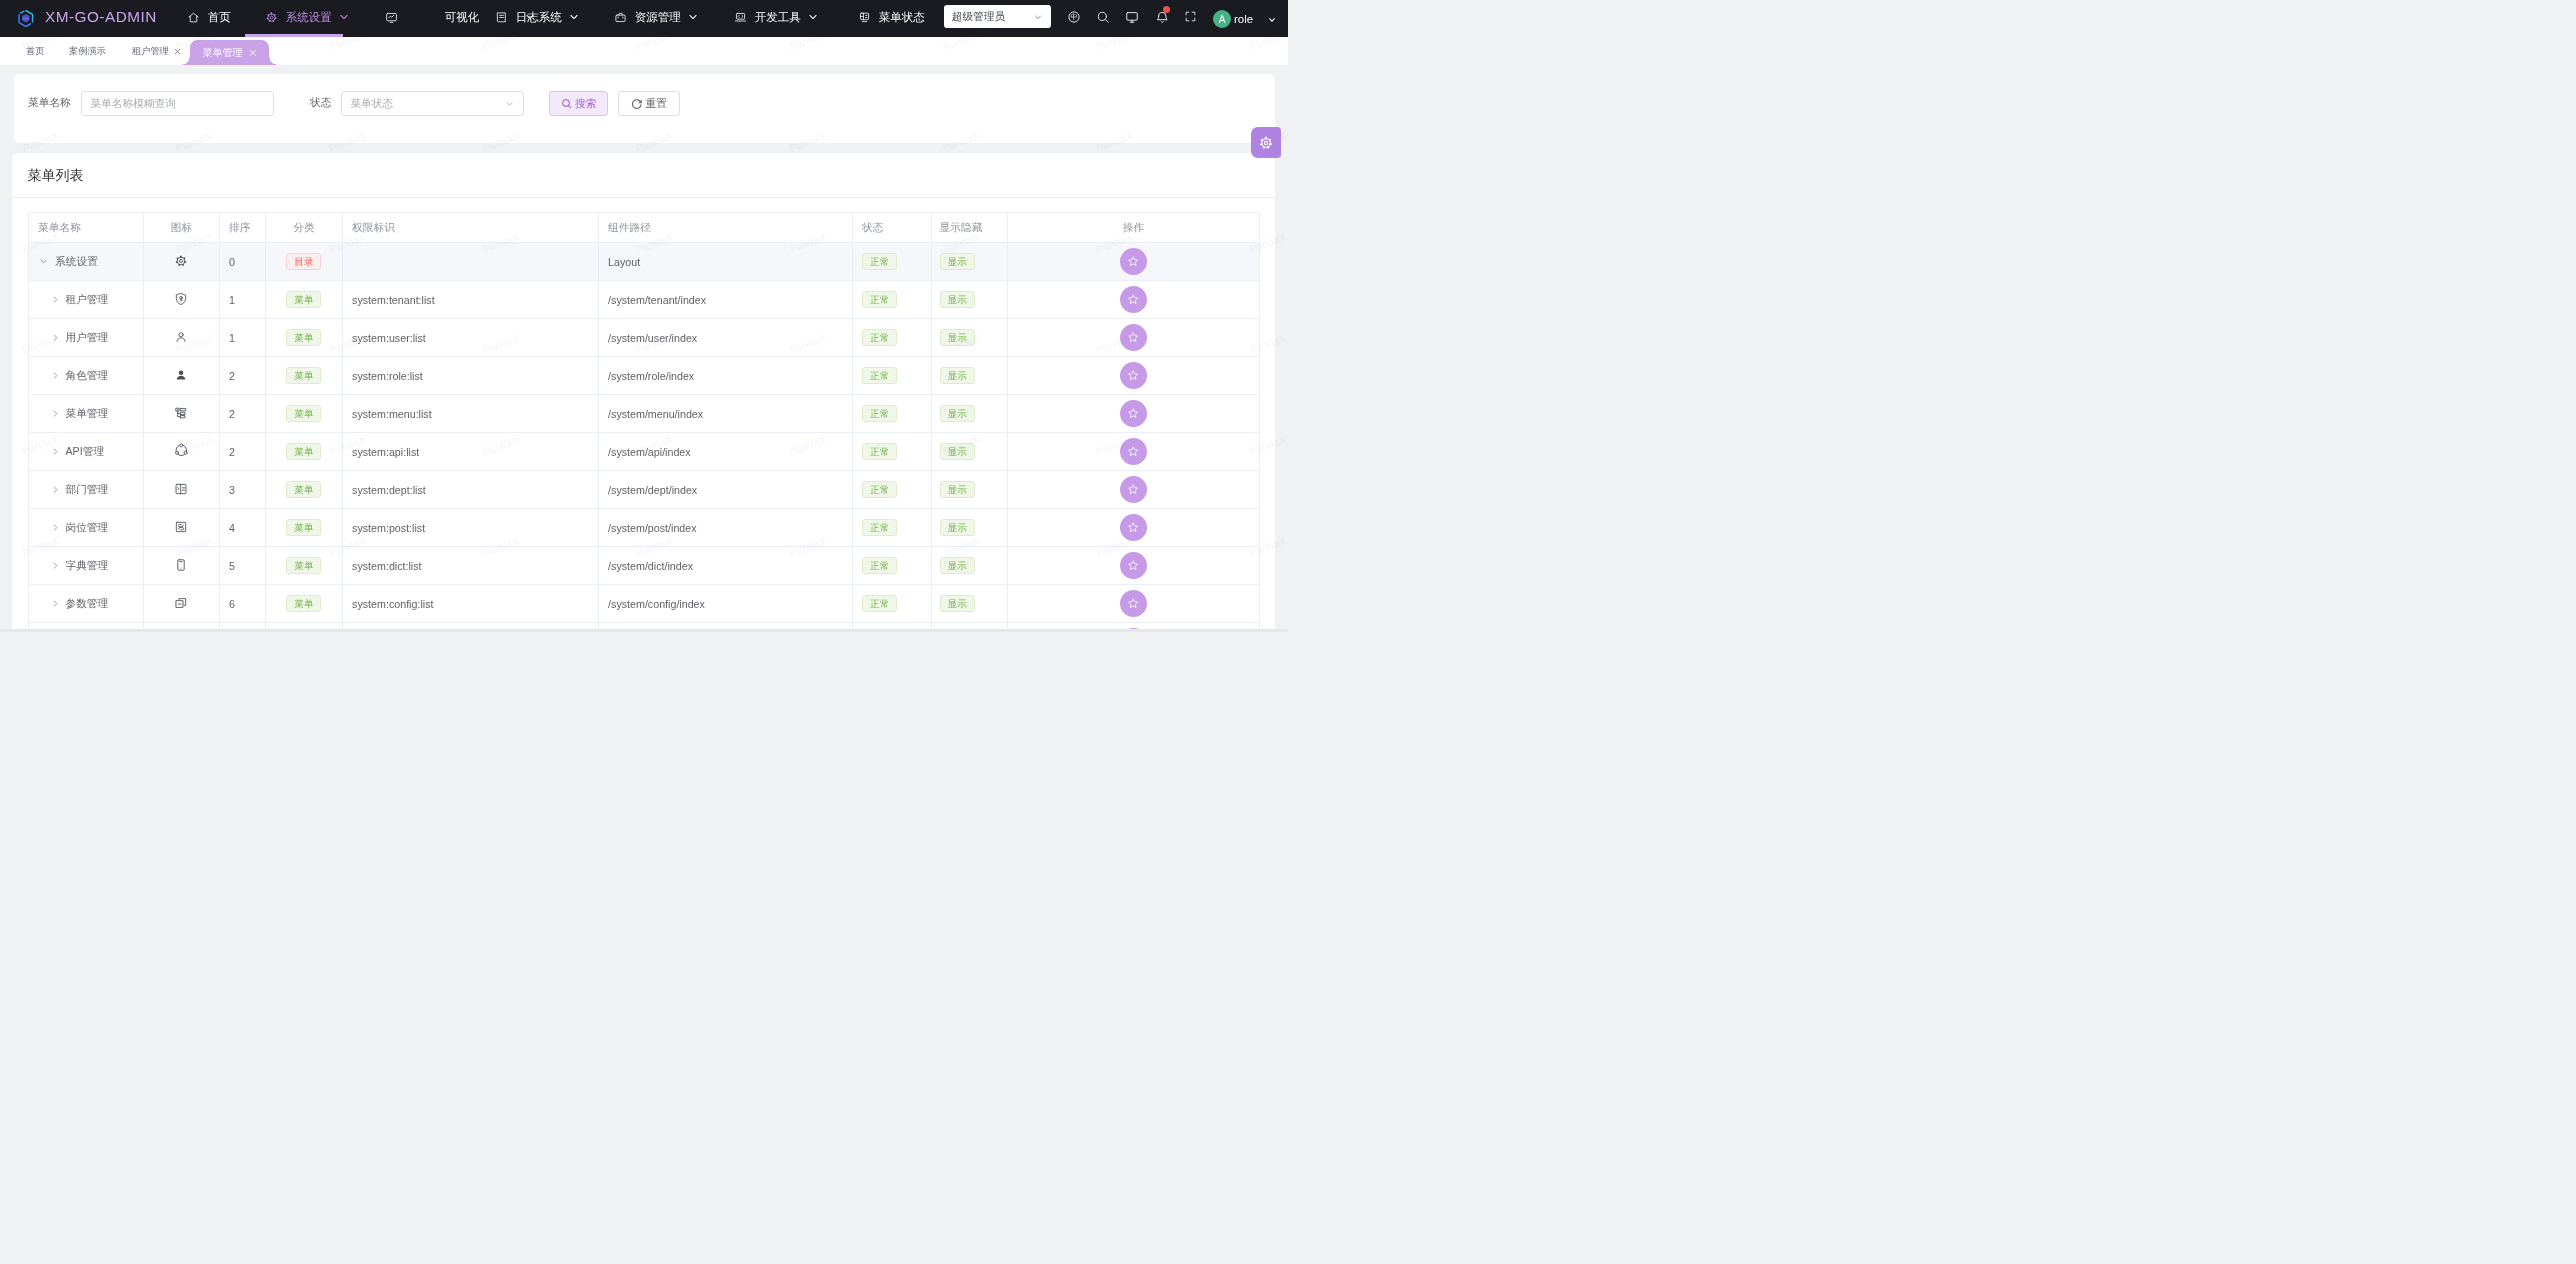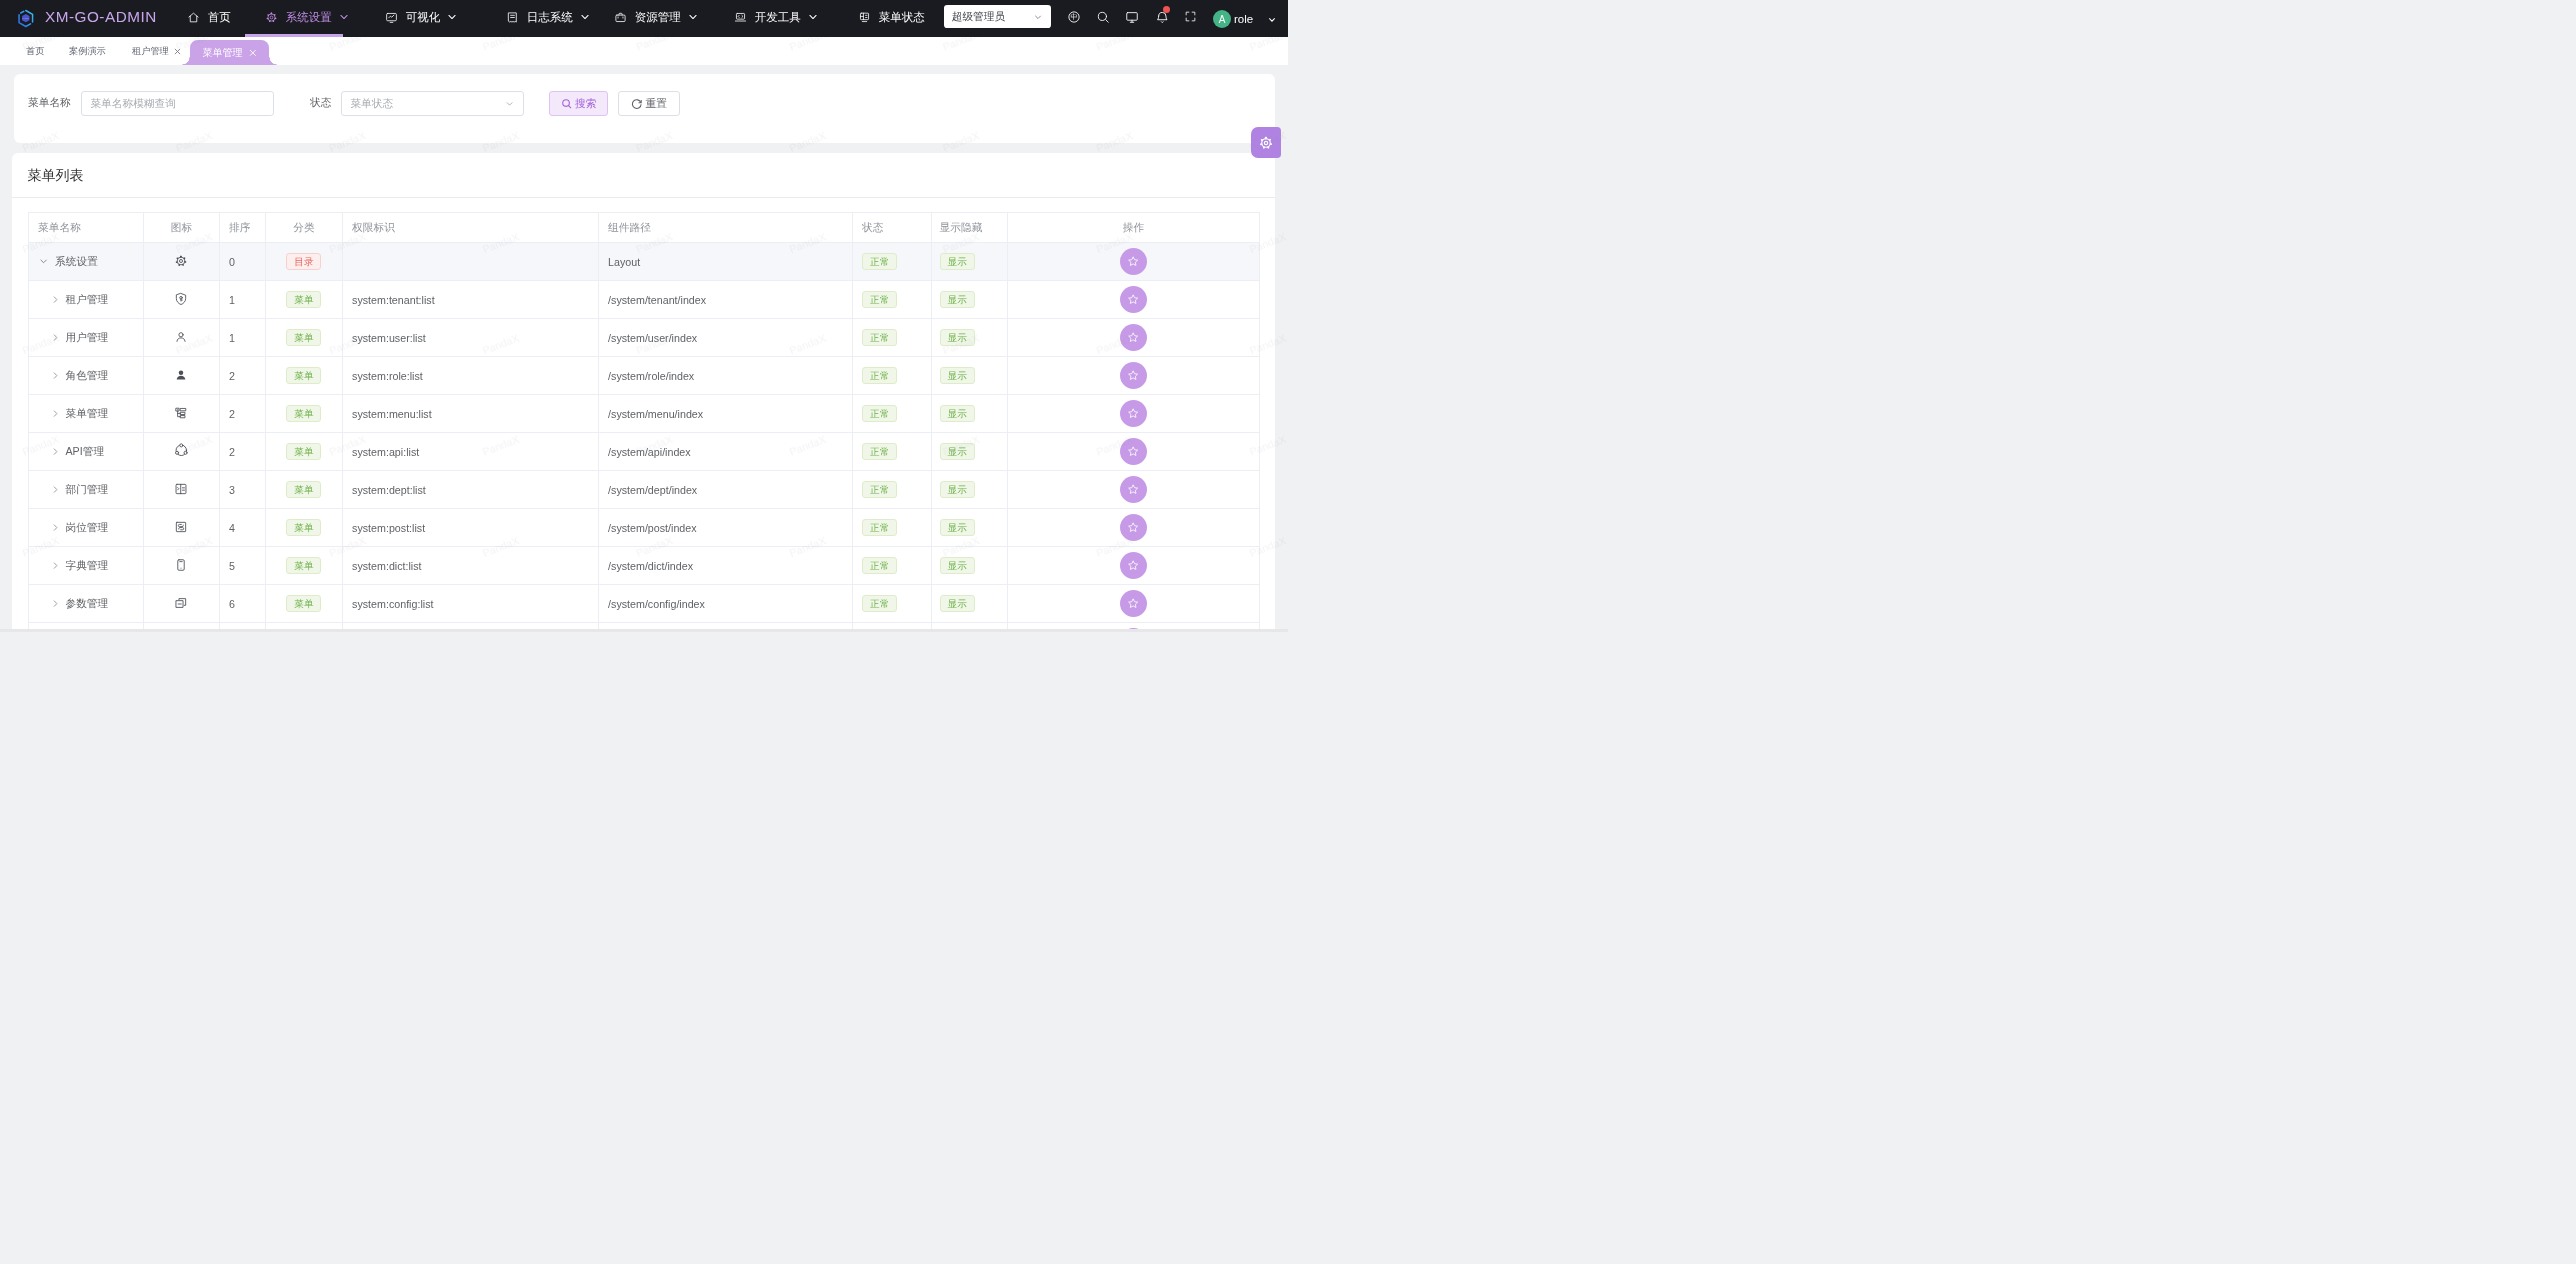--- a/index.html
+++ b/index.html
@@ -104,34 +104,34 @@
           </g>
           <circle r="6.6" fill="none" stroke="#bd8ce2" stroke-width="1.5"></circle>
           <circle r="2.6" fill="none" stroke="#bd8ce2" stroke-width="1.5"></circle>
         </g>
       </svg>
       <span>系统设置</span>
       <svg class="chev" width="10" height="10" viewBox="0 0 13 13">
         <path d="M2.5 4.5 L6.5 8.5 L10.5 4.5" fill="none" stroke="#bd8ce2" stroke-width="1.4" stroke-linecap="round" stroke-linejoin="round"></path>
       </svg>
     </div>
-<div class="nav-it" style="left:385px;">
+<div class="nav-it" style="left:385px;gap:39px;">
       <svg width="13" height="13" viewBox="0 0 24 24">
         <g stroke="#fdfdfd" stroke-width="1.5" fill="none" stroke-linecap="round" stroke-linejoin="round">
           <rect x="3" y="4.5" width="18" height="13.5" rx="2"></rect>
           <path d="M7 12.5 L10 9.5 L12.5 11.5 L16.5 7.5"></path>
           <path d="M9.5 21 H14.5"></path>
         </g>
       </svg>
       <span>可视化</span>
       <svg class="chev" width="10" height="10" viewBox="0 0 13 13">
         <path d="M2.5 4.5 L6.5 8.5 L10.5 4.5" fill="none" stroke="#fdfdfd" stroke-width="1.4" stroke-linecap="round" stroke-linejoin="round"></path>
       </svg>
     </div>
-<div class="nav-it" style="left:506px;">
+<div class="nav-it" style="left:495px;">
       <svg width="13" height="13" viewBox="0 0 24 24">
         <g stroke="#fdfdfd" stroke-width="1.5" fill="none" stroke-linecap="round" stroke-linejoin="round">
           <path d="M5 3.5 H19 V20.5 L17 19.2 L15 20.5 L13 19.2 L11 20.5 L9 19.2 L7 20.5 L5 19.2 Z"></path>
           <path d="M8.5 8 H15.5 M8.5 12 H15.5"></path>
         </g>
       </svg>
       <span>日志系统</span>
       <svg class="chev" width="10" height="10" viewBox="0 0 13 13">
         <path d="M2.5 4.5 L6.5 8.5 L10.5 4.5" fill="none" stroke="#fdfdfd" stroke-width="1.4" stroke-linecap="round" stroke-linejoin="round"></path>
       </svg>

